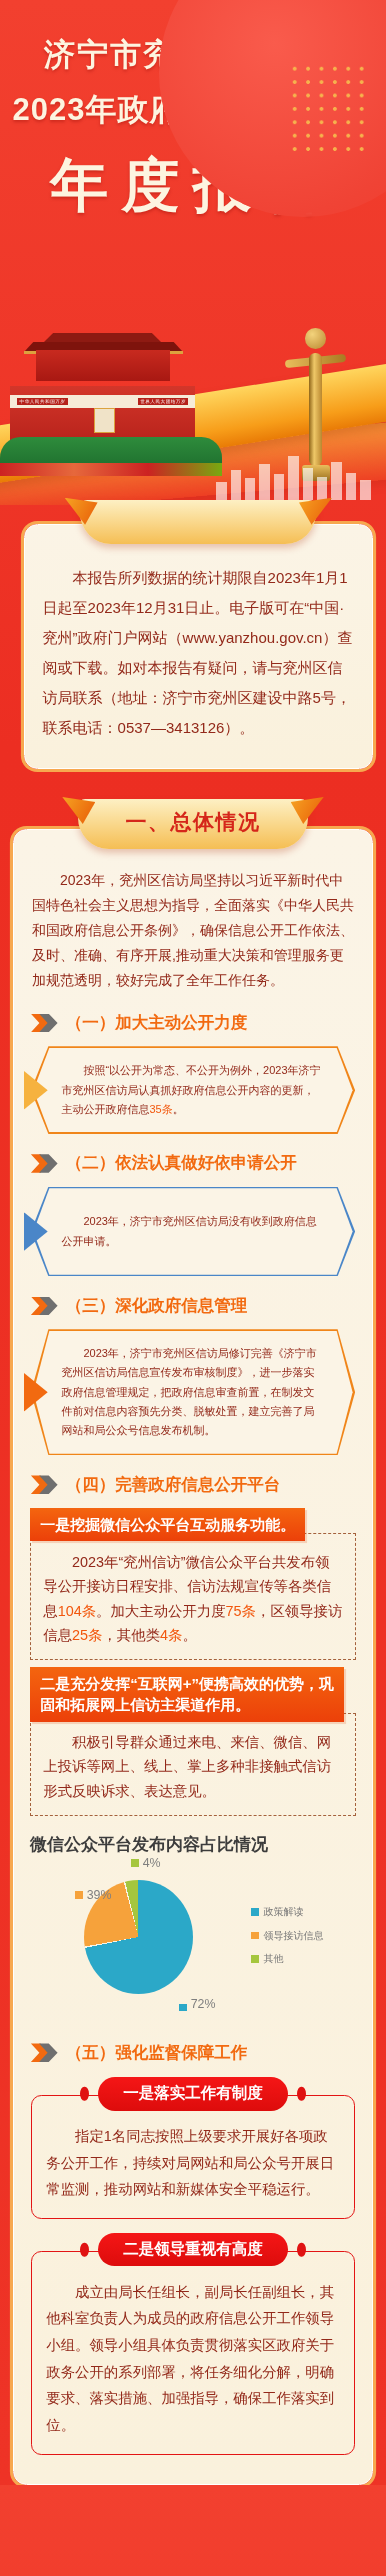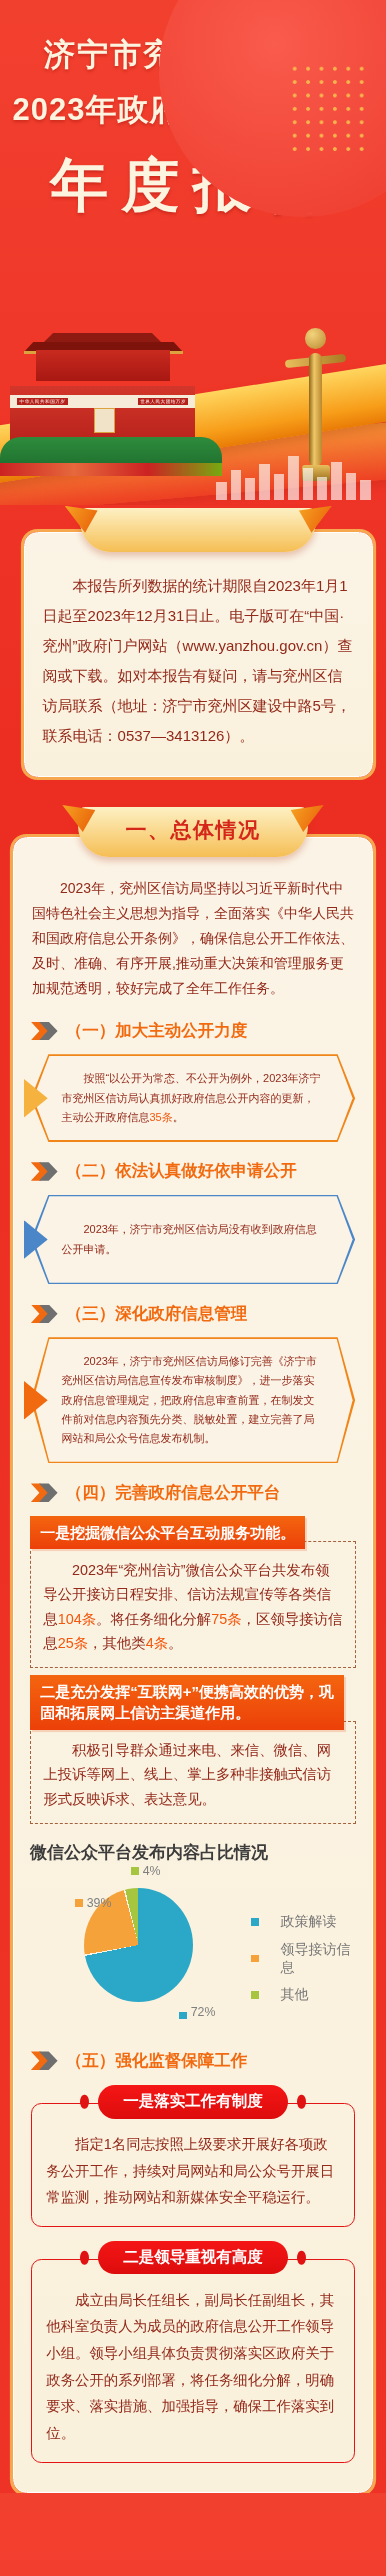--- a/index.html
+++ b/index.html
@@ -43,21 +43,21 @@
   .hb-col{position:absolute;left:30px;bottom:15.5px;width:13.4px;height:113px;border-radius:6.2px;
       background:linear-gradient(90deg,#8F6518,#EFC868 40%,#B9872F);}
   .hb-orb{position:absolute;left:26px;top:2.1px;width:20.6px;height:20.6px;border-radius:50%;
       background:radial-gradient(circle at 35% 30%,#F3D37C,#B9872F);}
   .hb-wing{position:absolute;left:6.2px;top:31px;width:61px;height:8.2px;border-radius:5.2px;transform:rotate(-6deg);
       background:linear-gradient(90deg,#E9BE5C,#A97A22);}
   .hb-base{position:absolute;left:23px;bottom:0;width:28px;height:16.5px;border-radius:3.1px;
       background:linear-gradient(180deg,#E9BE5C,#9A7020);}
   
   .sec{position:relative;padding:0 13.4px;margin-top:30px;}
-  .ribbon{position:relative;z-index:3;margin:8px auto -20.6px;background:linear-gradient(180deg,#FDF0C4 0%,#F9D586 55%,#F5BE54 100%);
+  .ribbon{position:relative;z-index:3;margin:0 auto -20.6px;background:linear-gradient(180deg,#FDF0C4 0%,#F9D586 55%,#F5BE54 100%);
       border-radius:7.2px 7.2px 31px 31px;text-align:center;padding:10.3px 7.2px 13.4px;width:237px;
       box-shadow:0 4.1px 7.2px rgba(170,40,0,.25);}
   .ribbon:before,.ribbon:after{content:'';position:absolute;top:-2.1px;width:33px;height:27px;z-index:-1;
       background:linear-gradient(120deg,#F6A322,#E85B07);}
   .ribbon:before{left:-15.5px;clip-path:polygon(0 0,100% 18%,62% 100%);}
   .ribbon:after{right:-15.5px;clip-path:polygon(100% 0,0 18%,38% 100%);}
   .ribbon h2{margin:0;color:#D5261A;font-size:21px;font-weight:bold;letter-spacing:1.5px;line-height:1.25;}
   .card{position:relative;z-index:1;background:linear-gradient(180deg,#FBF4E6,#FAF1DC);
       border-radius:13.4px;border:1.5px solid #fff;box-shadow:0 0 0 3.1px #F7A84F;padding:38px 15.5px 21.6px;}
   .lead{color:#93291A;font-size:14px;line-height:1.8;text-indent:2em;margin:0 2.1px 4.1px;}
@@ -85,21 +85,21 @@
   
   .pie-title{text-align:left;color:#3C3C3C;font-size:17px;font-weight:bold;margin:17.5px 0 2.1px;}
   .pie-wrap{position:relative;height:165px;margin-bottom:3.1px;}
   .pie{position:absolute;left:54px;top:21.6px;width:109px;height:114px;border-radius:50%;}
   .plabel{position:absolute;color:#7F7F7F;font-size:12.4px;display:flex;align-items:center;gap:4.1px;}
   .sw{width:7.7px;height:7.7px;display:inline-block;flex:0 0 auto;}
   .pl-green{left:101px;top:-2.1px;}
   .pl-orange{left:45px;top:30px;}
   .pl-blue{left:149px;top:139px;align-items:flex-end;}
   .legend{position:absolute;left:221px;top:47px;display:flex;flex-direction:column;gap:9.3px;}
-  .legend .li{display:flex;align-items:center;gap:22px;color:#777;font-size:14px;}
+  .legend .li{display:flex;align-items:center;gap:5px;color:#777;font-size:10px;}
   
   .pillhead{position:relative;z-index:2;display:table;margin:13.4px auto 0;background:linear-gradient(180deg,#F51616,#DD0C0C);
       color:#fff;font-size:15.5px;font-weight:bold;padding:6.2px 25px;border-radius:18.5px;}
   .pillhead:before,.pillhead:after{content:'';position:absolute;top:50%;transform:translateY(-50%);
       width:8.8px;height:14.4px;border-radius:50%;background:#E01212;}
   .pillhead:before{left:-18.5px;}
   .pillhead:after{right:-18.5px;}
   .pillbox{border:1.5px solid #E31414;border-radius:10.3px;margin:-15.5px 1px 7.2px;padding:27px 14.4px 15.5px;
       color:#93291A;font-size:14.4px;line-height:1.85;}
   .pillbox p{margin:0;text-indent:2em;}
@@ -208,21 +208,21 @@
       <div class="htri" style="background:#F26A10;"></div>
     </div>
 
     <div class="subhead">
       <span class="chev o"></span>
         <span class="chev g"></span>
       <span class="t">（四）完善政府信息公开平台</span>
     </div>
     <div class="otag">一是挖掘微信公众平台互动服务功能。</div>
     <div class="dashbox">
-        <p><span>2023年“兖州信访”微信公众平台共发布领导公开接访日程安排、信访法规宣传等各类信息</span><span class="hl">104条</span><span>。将任务细化分解</span><span class="hl">75条</span><span>，区领导接访信息</span><span class="hl">25条</span><span>，其他类</span><span class="hl">4条</span><span>。</span></p>
+        <p><span>2023年“兖州信访”微信公众平台共发布领导公开接访日程安排、信访法规宣传等各类信息</span><span class="hl">104条</span><span>。加大主动公开力度</span><span class="hl">75条</span><span>，区领导接访信息</span><span class="hl">25条</span><span>，其他类</span><span class="hl">4条</span><span>。</span></p>
       </div>
     <div class="otag">二是充分发挥“互联网+”便携高效的优势，巩固和拓展网上信访主渠道作用。</div>
     <div class="dashbox">
         <p><span>积极引导群众通过来电、来信、微信、网上投诉等网上、线上、掌上多种非接触式信访形式反映诉求、表达意见。</span></p>
       </div>
 
     <div class="pie-title">微信公众平台发布内容占比情况</div>
     <div class="pie-wrap">
       <div class="pie" id="pie" style="background: conic-gradient(rgb(43, 168, 200) 0deg, rgb(43, 168, 200) 258.4deg, rgb(251, 244, 230) 258.4deg, rgb(251, 244, 230) 260deg, rgb(246, 162, 59) 260deg, rgb(246, 162, 59) 344.8deg, rgb(251, 244, 230) 344.8deg, rgb(251, 244, 230) 346.4deg, rgb(165, 198, 62) 346.4deg, rgb(165, 198, 62) 359.2deg, rgb(251, 244, 230) 359.2deg, rgb(251, 244, 230) 360deg);"></div>
       <div class="plabel pl-green">

